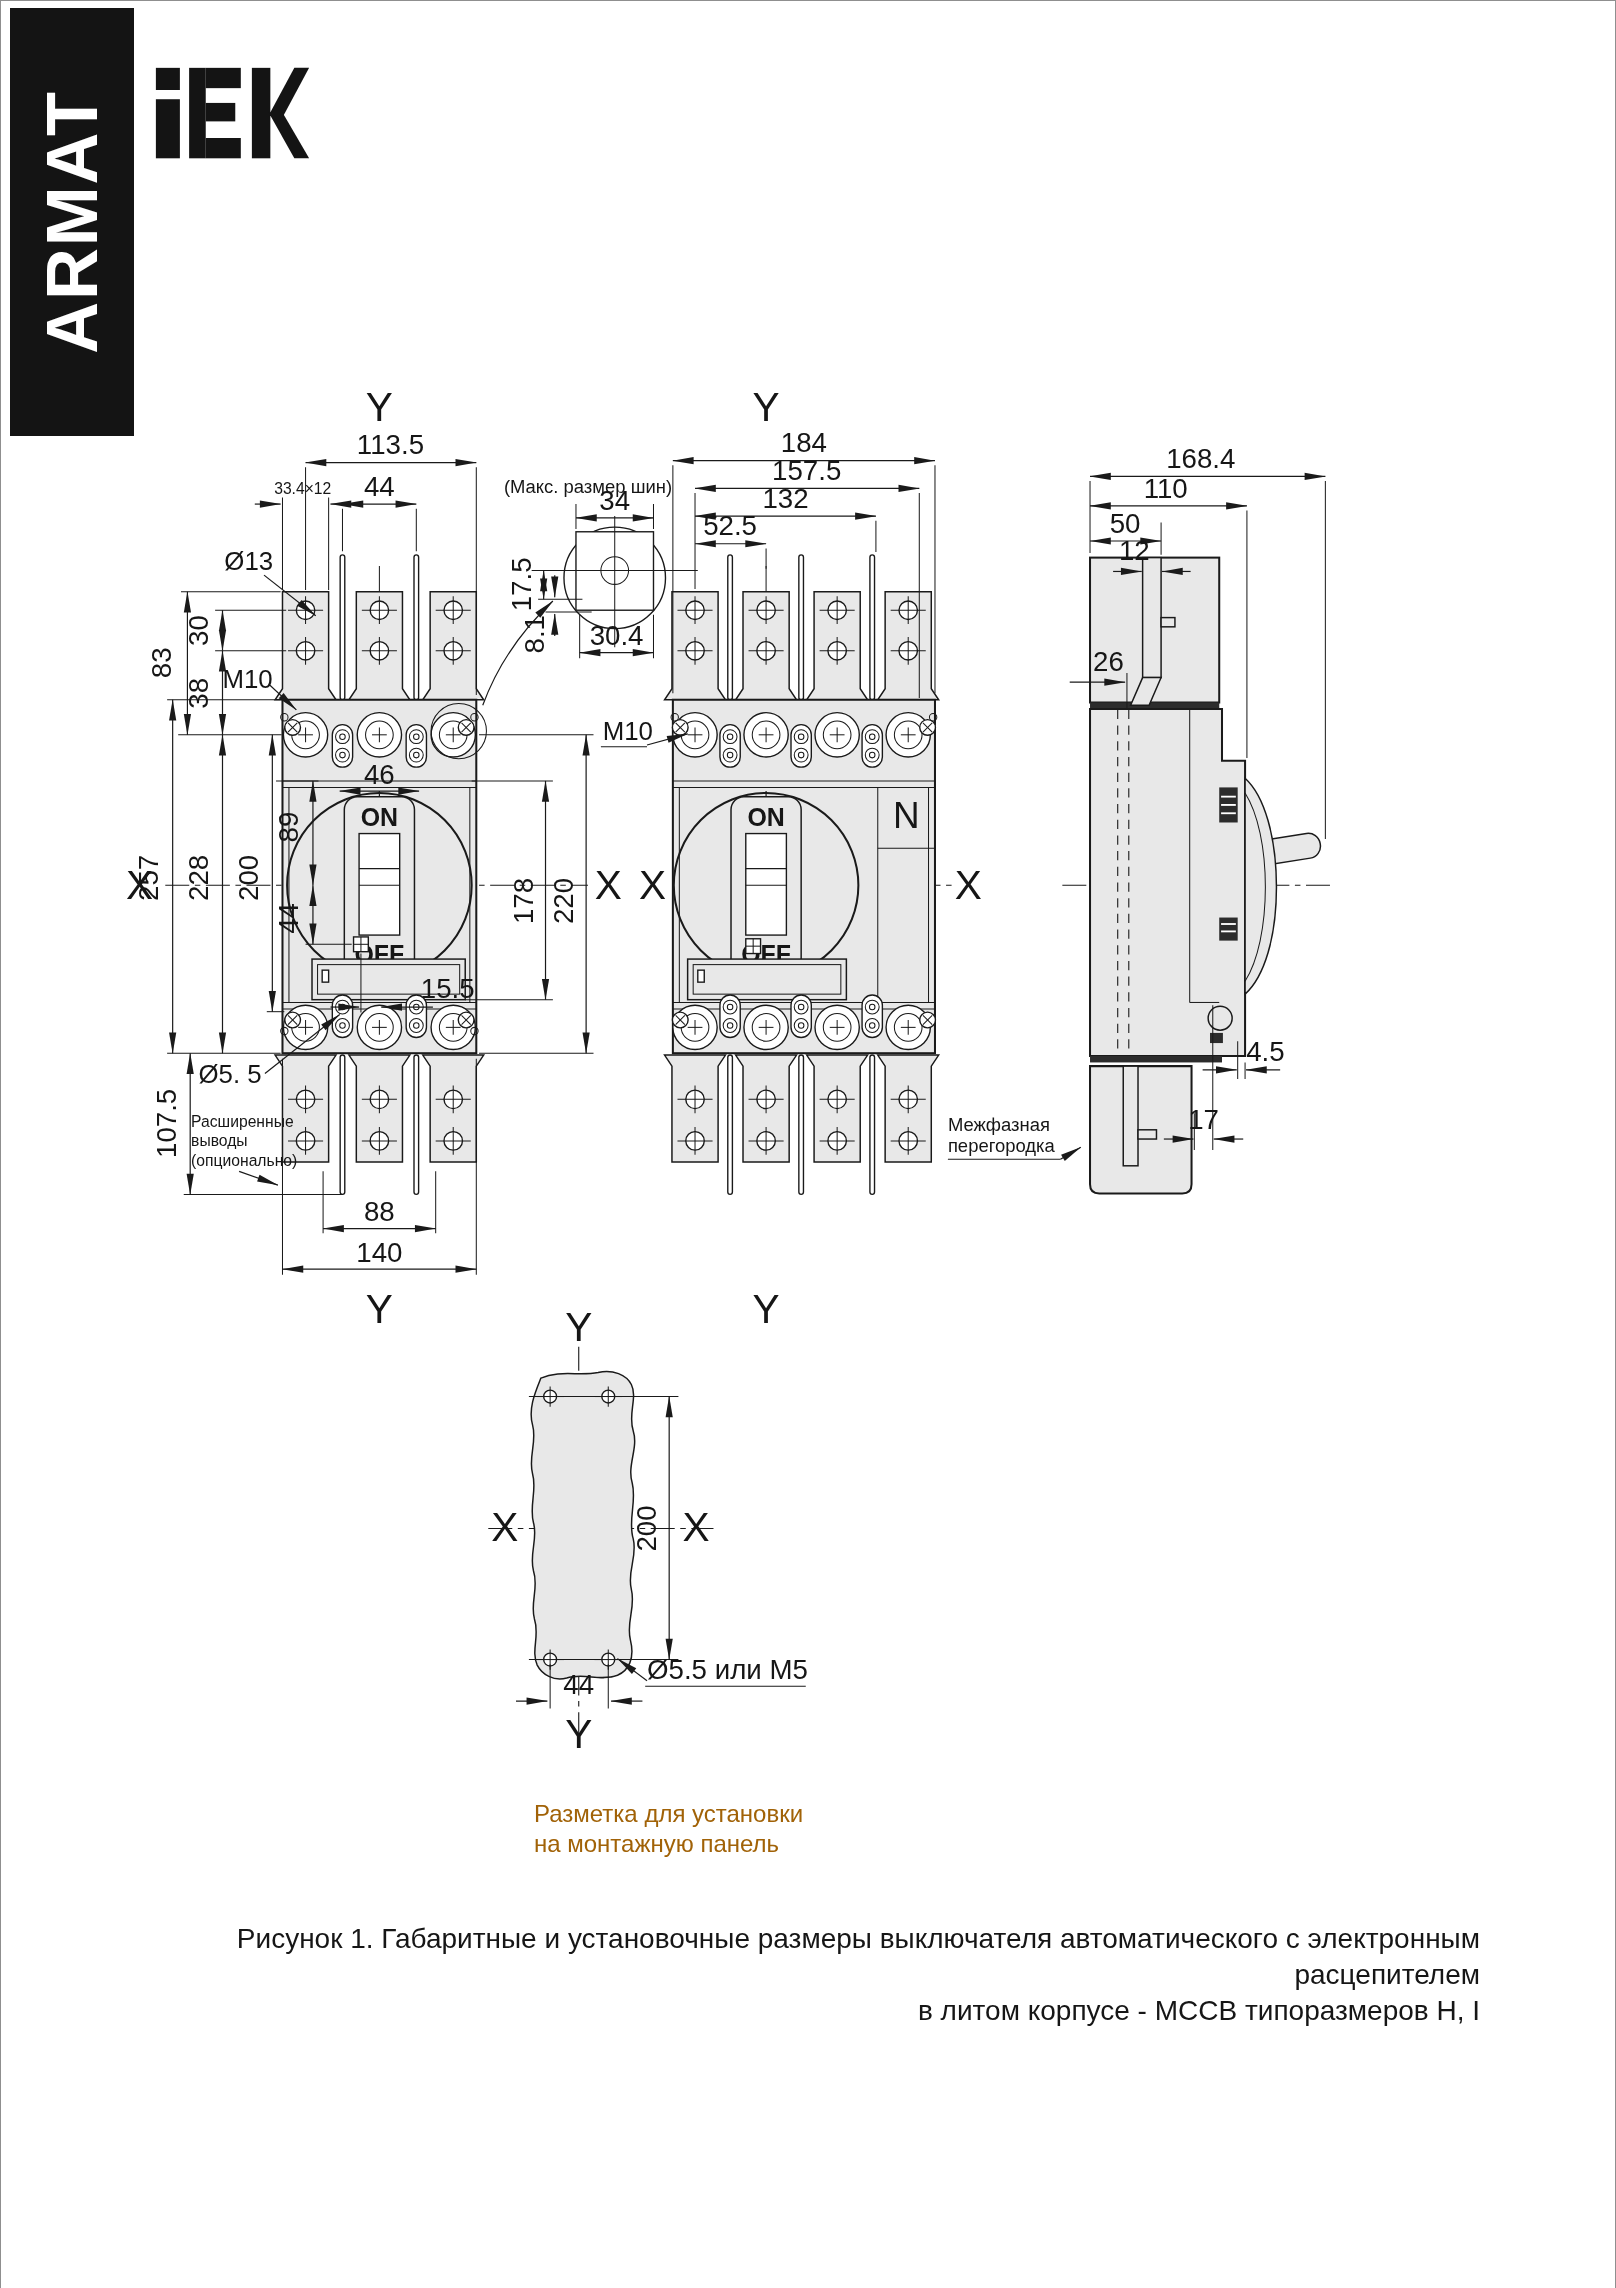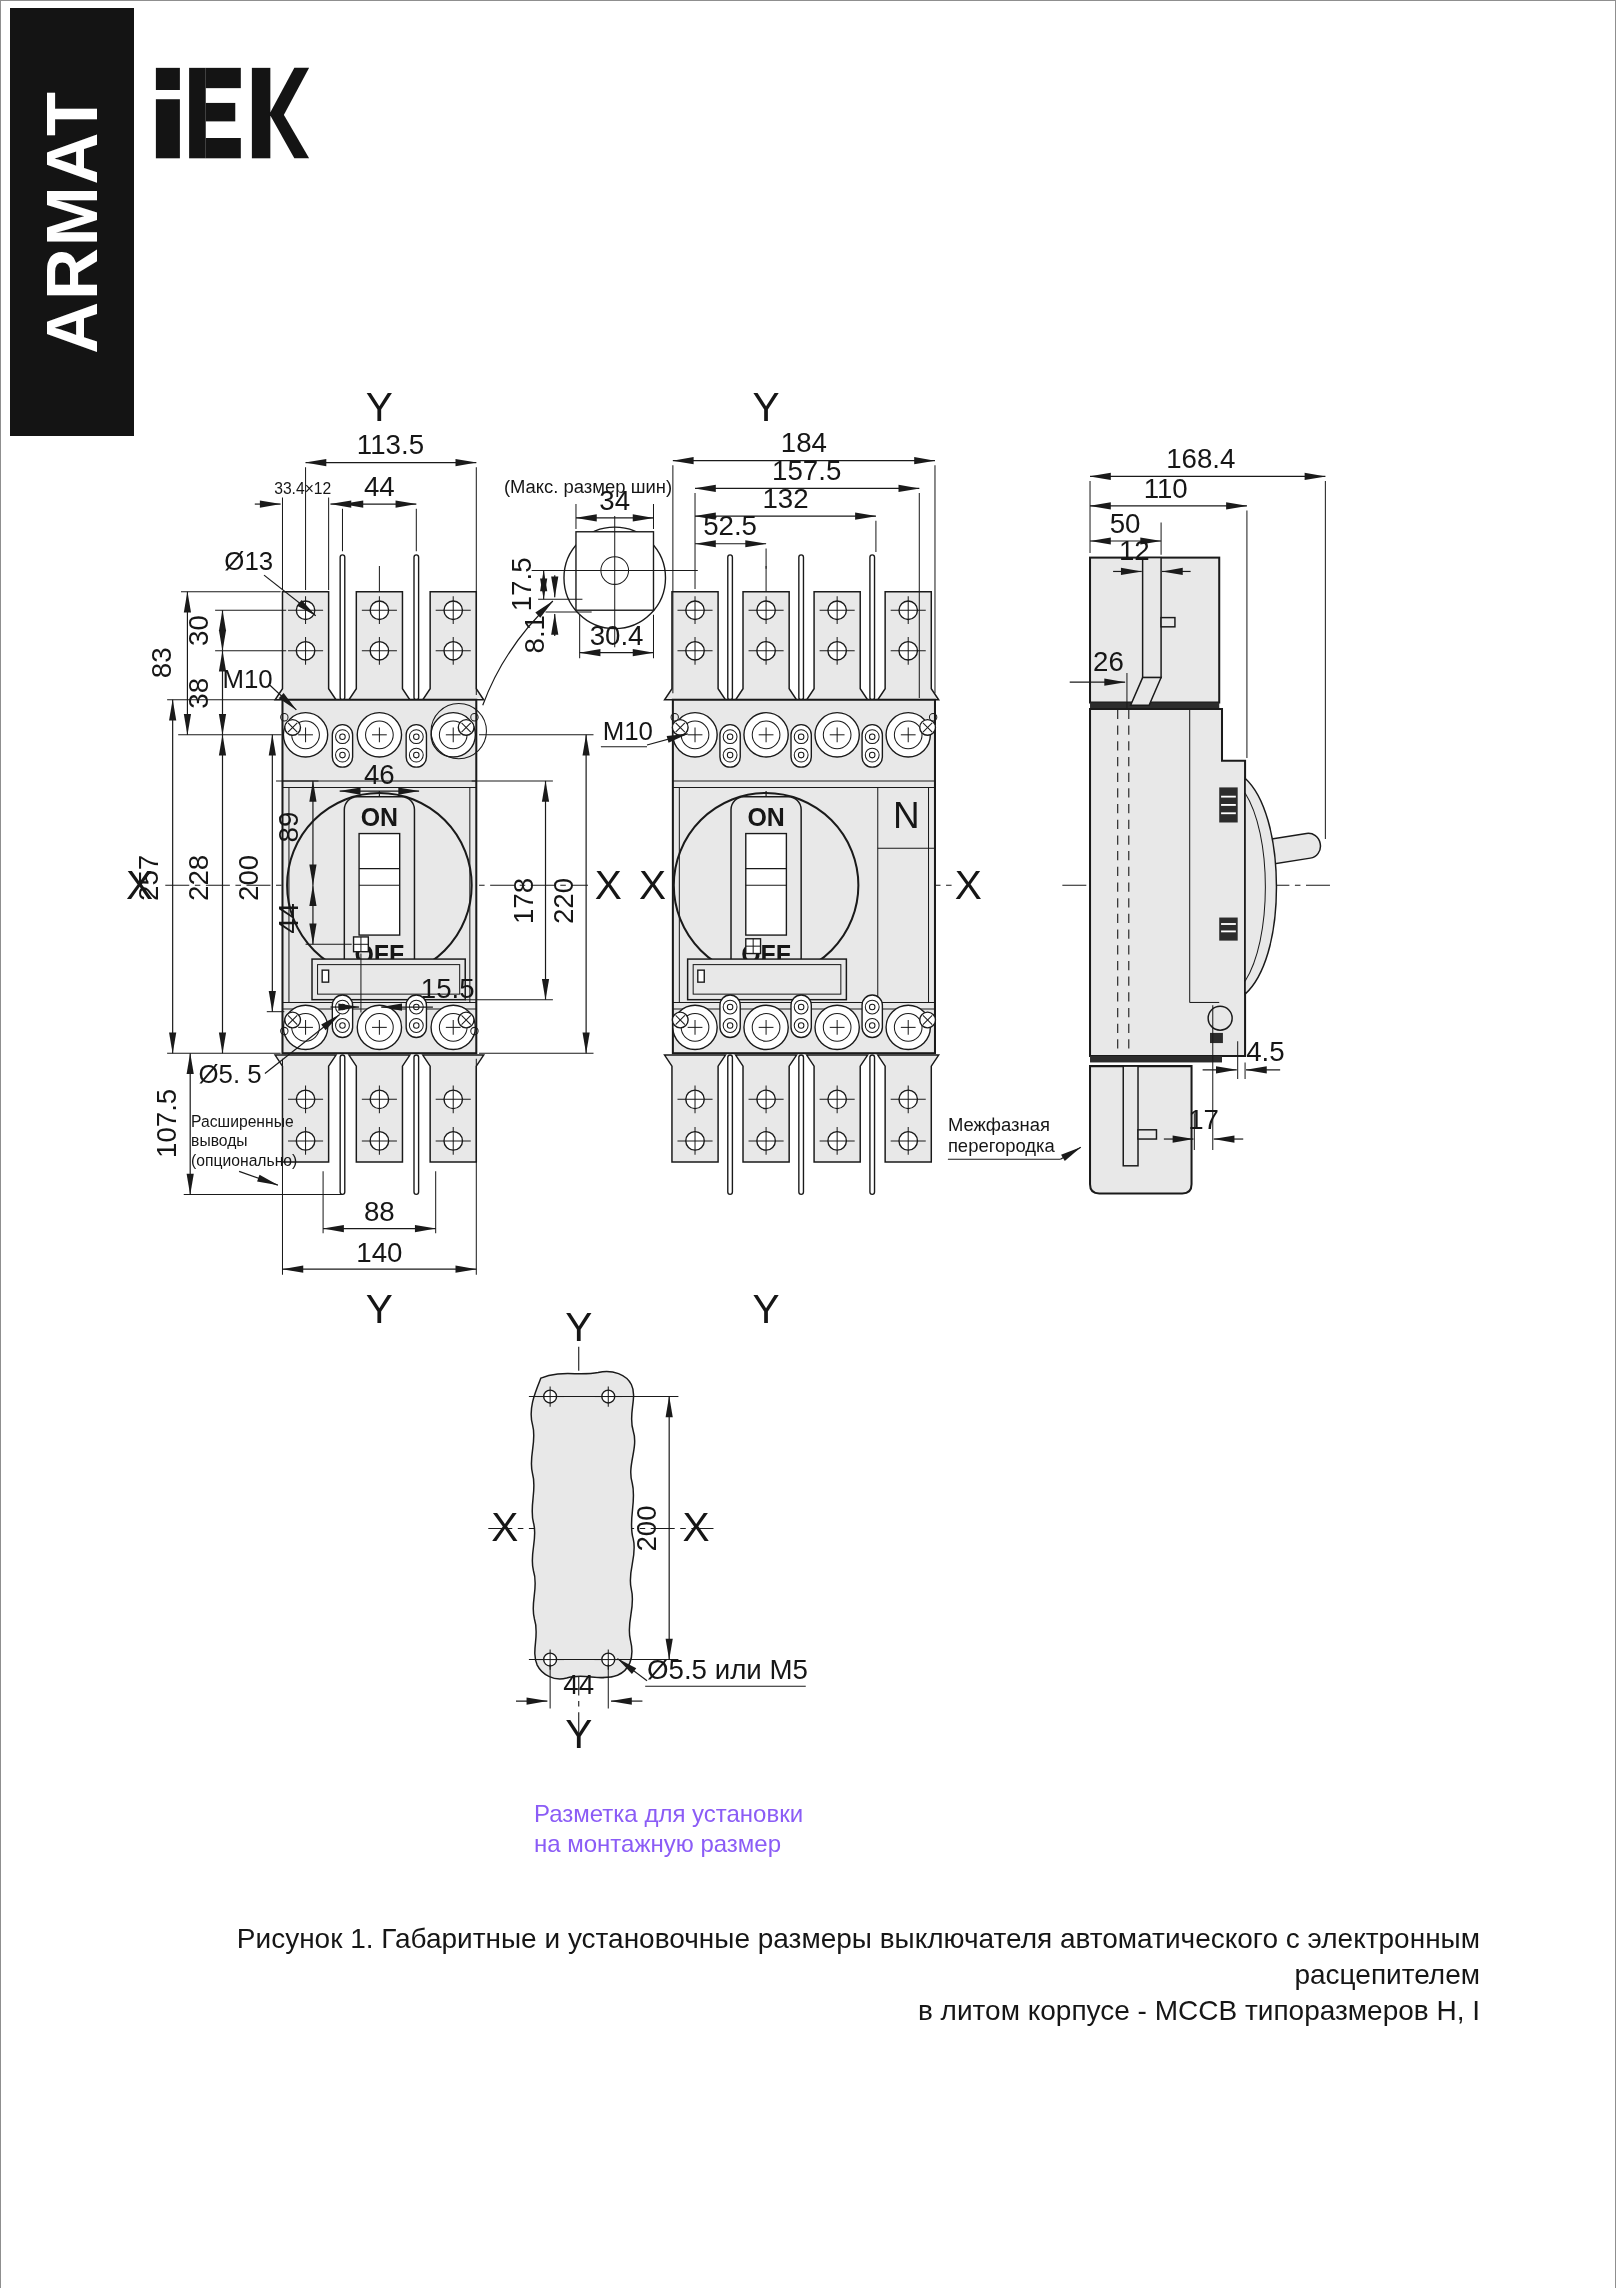--- a/index.html
+++ b/index.html
@@ -4,21 +4,21 @@
 <style>
   html,body{margin:0;padding:0;background:#d8d8d8;}
   .page{position:relative;width:1616px;height:2289px;background:#ffffff;
         border:1.8px solid #8f8f8f;box-sizing:border-box;overflow:hidden;
         font-family:"Liberation Sans","DejaVu Sans",sans-serif;}
   .banner{position:absolute;left:9.2px;top:7.4px;width:124px;height:428px;background:#141414;}
   .banner span{position:absolute;left:50%;top:50%;transform:translate(-50%,-50%) rotate(-90deg);
         color:#ffffff;font-size:72px;font-weight:bold;letter-spacing:1.8px;white-space:nowrap;}
   .logo{position:absolute;left:153px;top:65px;}
   .drawing{position:absolute;left:0;top:0;}
-  .panel-cap{position:absolute;left:533px;top:1798px;font-size:24px;line-height:30px;color:#8b5cf6;}
+  .panel-cap{position:absolute;left:533px;top:1798px;font-size:24px;line-height:30px;color:#a16207;}
   .fig-cap{position:absolute;left:113px;top:1920px;font-size:28px;line-height:36px;color:#161616;width:1366px;text-align:right;}
   
   .o  {fill:none;stroke:#1a1a1a;stroke-width:2.2;}
   .g  {fill:#e8e8e8;stroke:#1a1a1a;stroke-width:2.2;}
   .g1 {fill:#e8e8e8;stroke:#1a1a1a;stroke-width:1.6;}
   .wf {fill:#ffffff;stroke:#1a1a1a;stroke-width:1.5;}
   .t  {fill:none;stroke:#1a1a1a;stroke-width:1.1;}
   .d  {fill:none;stroke:#1a1a1a;stroke-width:1.3;}
   .cl {fill:none;stroke:#1a1a1a;stroke-width:1.2;stroke-dasharray:26 6 6 6;}
   .hid{fill:none;stroke:#1a1a1a;stroke-width:1.2;stroke-dasharray:10 7;}
@@ -510,21 +510,21 @@
       <line x1="695" y1="1842" x2="661" y2="1842" class="d" marker-end="url(#ar)"></line>
       <text x="626" y="1834" class="f30 mid">44</text>
       <text x="700" y="1818" class="f30">Ø5.5 или M5</text>
       <line x1="698" y1="1826" x2="872" y2="1826" class="t"></line>
       <line x1="700" y1="1820" x2="668" y2="1796" class="d" marker-end="url(#ar)"></line>
     </g>
   </svg>
 
   <div class="panel-cap">
     <div>Разметка для установки</div>
-    <div>на монтажную размер</div>
+    <div>на монтажную панель</div>
   </div>
 
   <div class="fig-cap">
     <div>Рисунок 1. Габаритные и установочные размеры выключателя автоматического с электронным расцепителем</div>
     <div>в литом корпусе - MCCB типоразмеров H, I</div>
   </div>
 
 </div>
 
 

